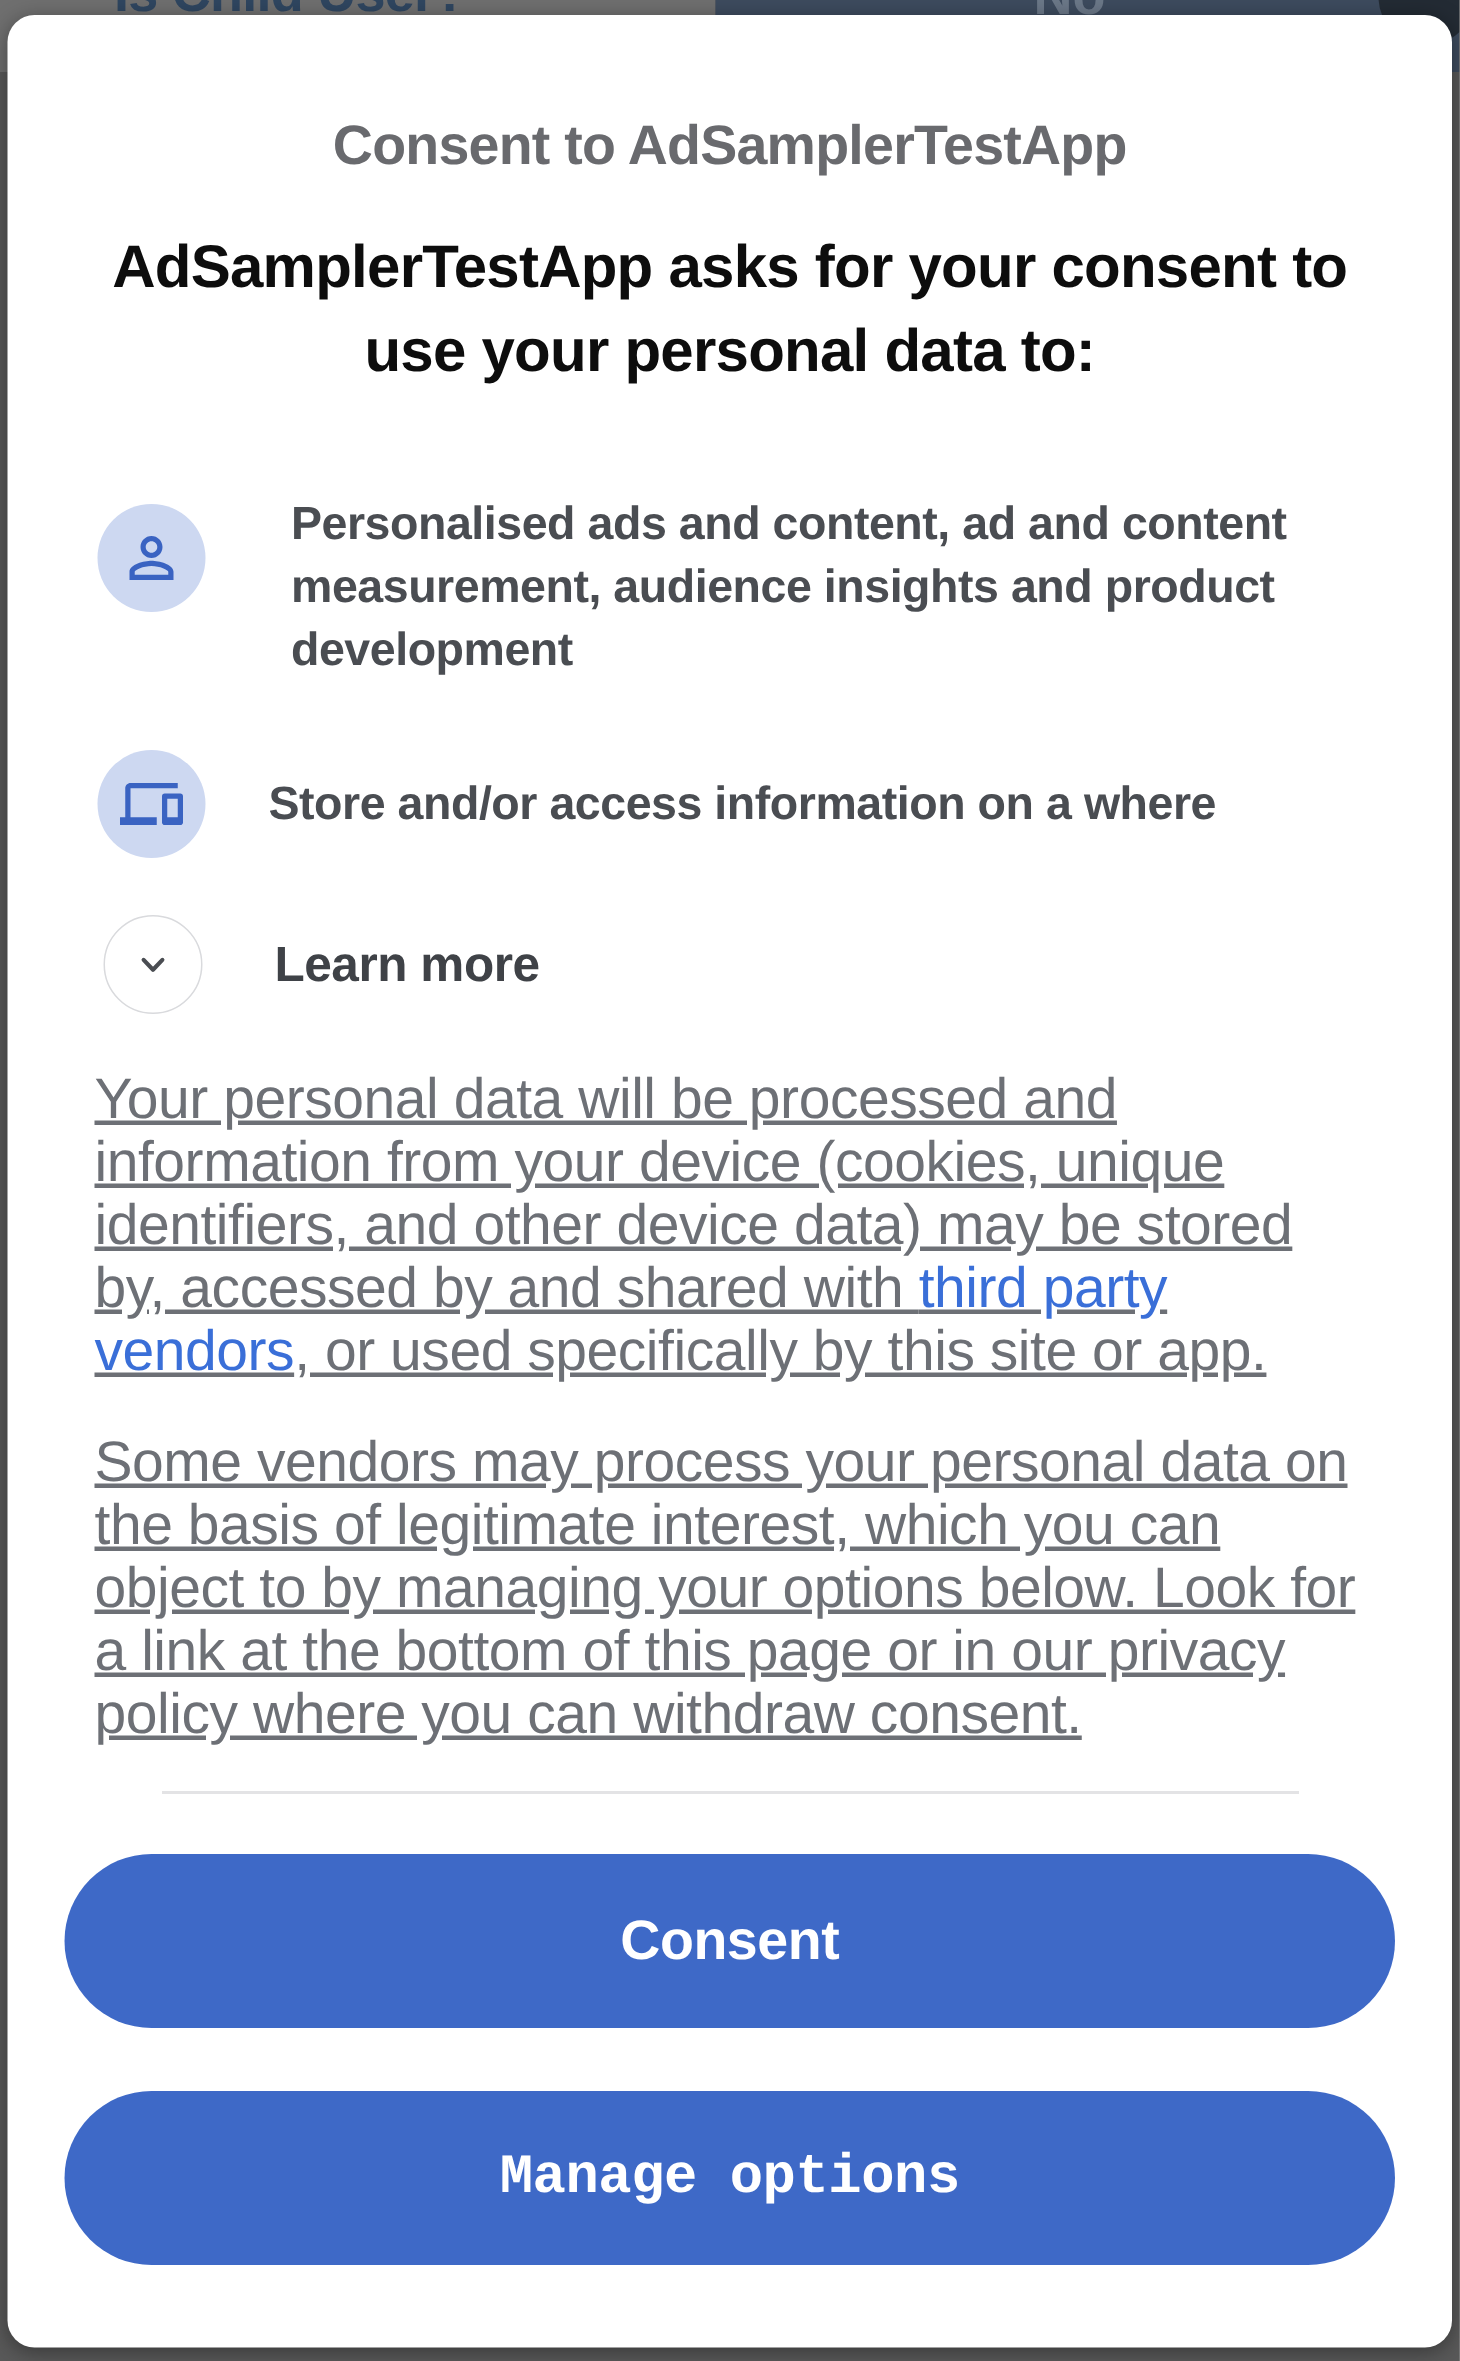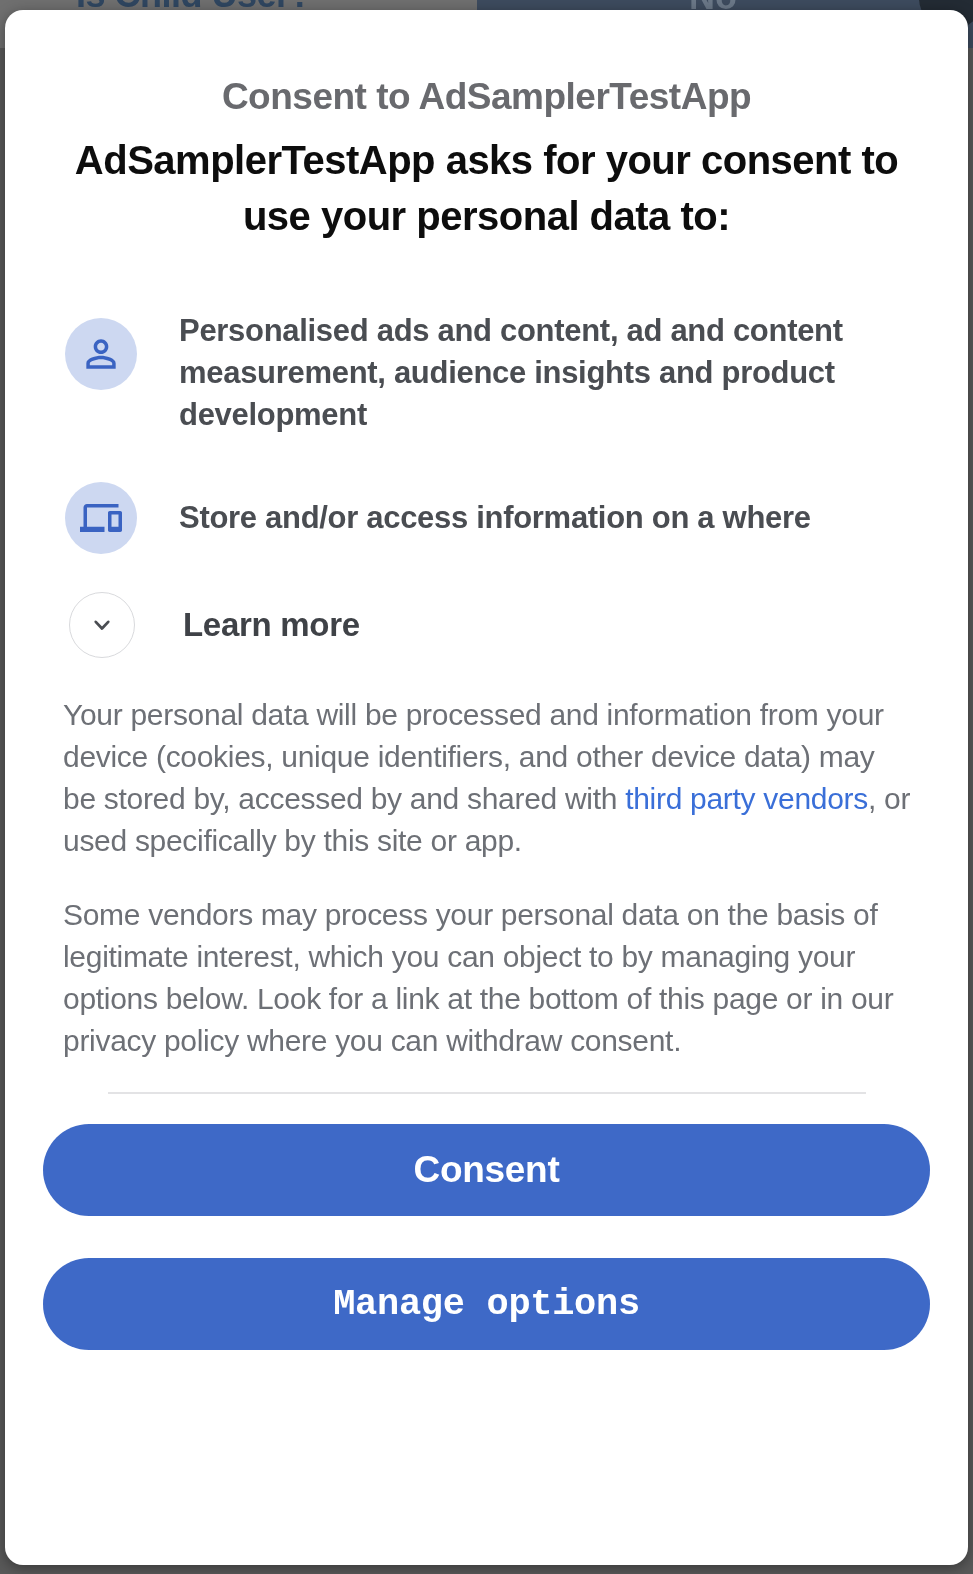--- a/index.html
+++ b/index.html
@@ -59,36 +59,36 @@
 
   .modal-title {
     margin-top: 66px;
     text-align: center;
     font-size: 37px; font-weight: 700;
     color: #696a6e;
     letter-spacing: -0.5px;
   }
 
   .modal-heading {
-    margin: 14px auto 0 auto;
+    margin: 32px auto 0 auto;
     max-width: 830px;
     text-align: center;
     font-size: 40px; line-height: 56px;
     font-weight: 700;
     color: #0d0d0d;
     letter-spacing: -0.5px;
   }
 
   
   .purpose-row {
     display: flex;
     align-items: flex-start;
     margin: 46px 58px 0 60px;
   }
-  .purpose-row.first { margin-top: 74px; }
+  .purpose-row.first { margin-top: 74px; gap: 15px; }
   .purpose-row.centered { align-items: center; }
   .icon-circle {
     flex: 0 0 72px;
     width: 72px; height: 72px;
     border-radius: 50%;
     background: #cdd8f1;
     display: flex; align-items: center; justify-content: center;
   }
   .purpose-text {
     margin-left: 42px;
@@ -118,43 +118,44 @@
     margin-left: 48px;
     font-size: 33px;
     font-weight: 600;
     color: #3f4247;
     letter-spacing: -0.3px;
   }
 
   
   .body-para {
     margin: 36px 55px 0 58px;
-    font-size: 30px; line-height: 42px;
+    font-size: 38px; line-height: 42px;
     font-weight: 400;
     color: #6d7076;
     letter-spacing: -0.3px;
+    text-decoration: underline;
   }
   .body-para.second { margin-top: 32px; }
   .vendor-link {
     color: #3a6fd8;
     text-decoration: none;
     cursor: pointer;
   }
 
   .divider {
     margin: 30px auto 0 auto;
     width: 758px; height: 0;
     border-top: 2px solid #e3e3e5;
   }
 
   
   .pill-button {
     display: block;
-    margin: 30px auto 0 auto;
-    width: 887px; height: 92px;
+    margin: 40px auto 0 auto;
+    width: 887px; height: 116px;
     border: none;
     border-radius: 58px;
     background: #3e69c7;
     color: #ffffff;
     font-family: "Liberation Sans", sans-serif;
     font-size: 37px; font-weight: 700;
     letter-spacing: -0.3px;
     cursor: pointer;
   }
   .pill-button.manage { margin-top: 42px; font-family: Liberation Mono, monospace; }

